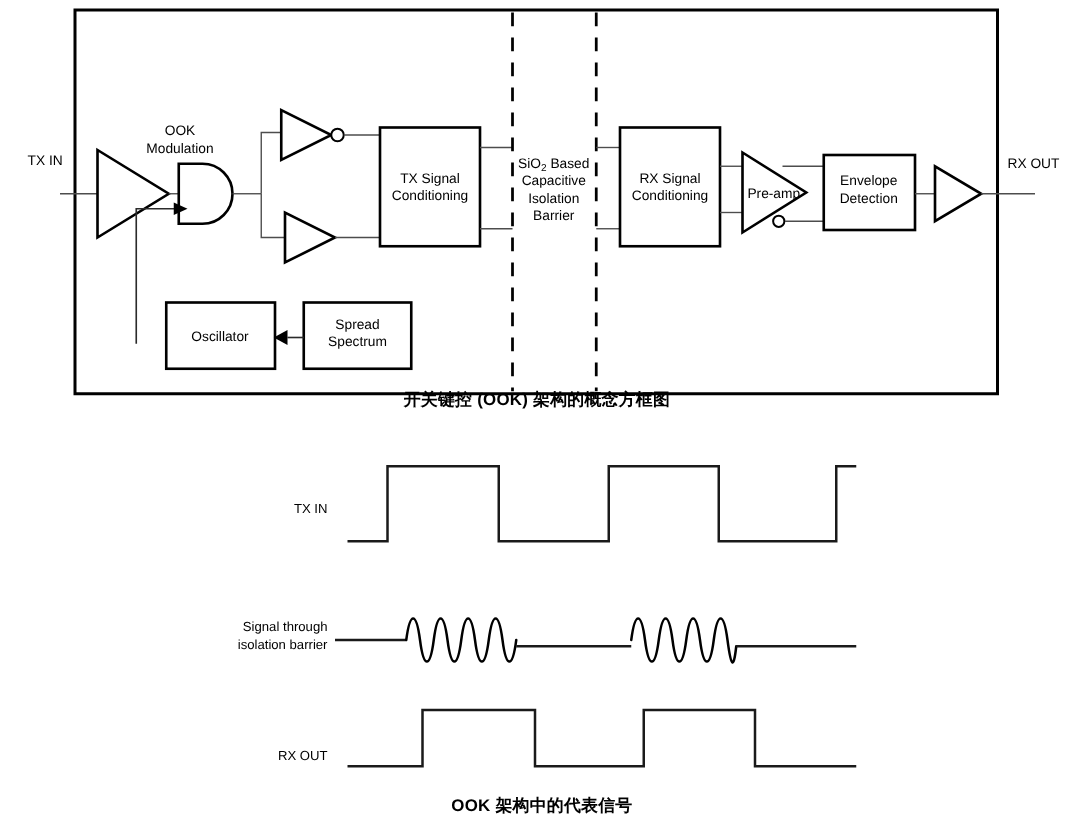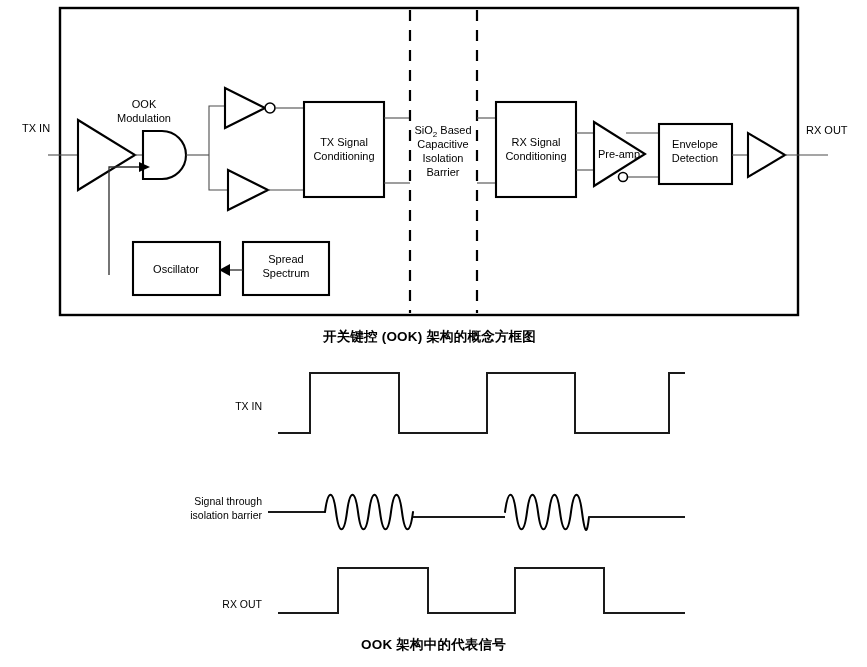--- a/index.html
+++ b/index.html
@@ -32,21 +32,21 @@
     position: absolute;
     text-align: center;
     font-weight: bold;
     font-size: 13.5px;
     letter-spacing: 0.2px;
     color: #000;
     white-space: nowrap;
   }
   #caption-top {
     left: 0;
-    top: 328px;
+    top: 311px;
     width: 859px;
   }
   #caption-bottom {
     left: 0;
     top: 636px;
     width: 867px;
   }
   #watermark {
     position: absolute;
     right: 14px;

